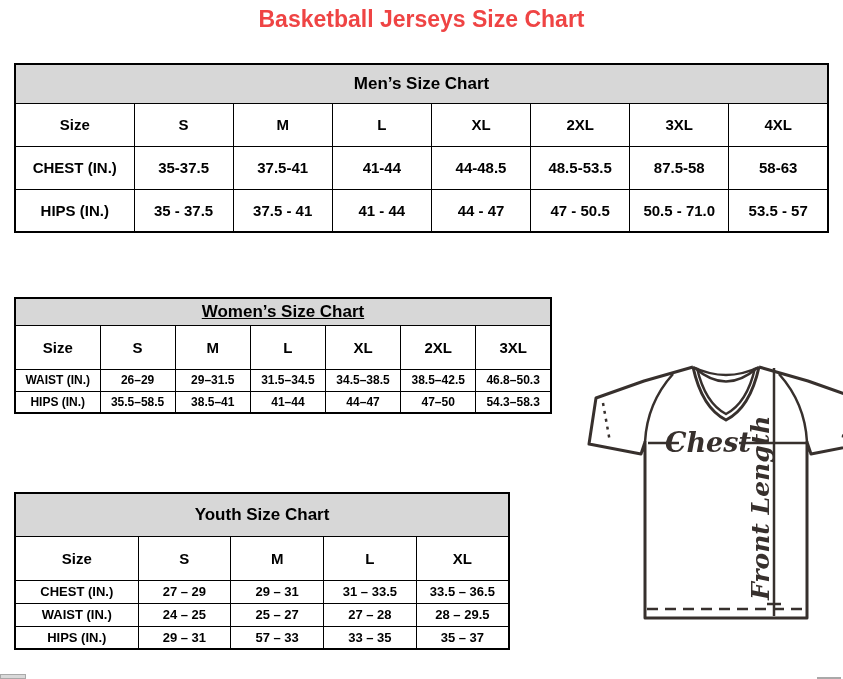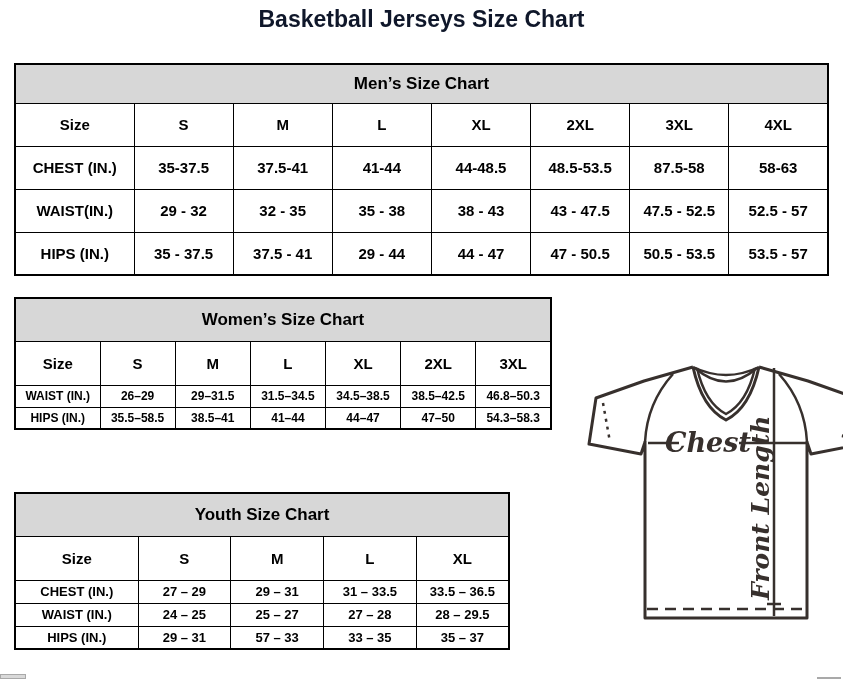--- a/index.html
+++ b/index.html
@@ -5,21 +5,21 @@
   * { box-sizing: border-box; margin: 0; padding: 0; }
   html, body {
     width: 843px; height: 679px;
     background: #ffffff;
     font-family: "Liberation Sans", sans-serif;
     overflow: hidden;
     position: relative;
   }
   .page-title {
     position: absolute; top: 6px; left: 0; width: 843px;
-    text-align: center; font-size: 23px; font-weight: bold; color: #0f172a;
+    text-align: center; font-size: 23px; font-weight: bold; color: #ef4444;
   }
   .size-table {
     position: absolute;
     border-collapse: collapse;
     table-layout: fixed;
     border: 2px solid var(--table-border, #000);
   }
   .size-table th, .size-table td {
     border: 1px solid var(--table-border, #000);
     text-align: center; vertical-align: middle;
@@ -31,21 +31,21 @@
     font-size: 17px;
   }
   
   #mens-table { left: 14px; top: 63px; width: 815px; }
   #mens-table tr.cap th { height: 39px; }
   #mens-table tr.hdr th { height: 43px; font-size: 15px; }
   #mens-table tr.datarow td { height: 43px; font-size: 15px; }
   #mens-table td.rowlabel { font-size: 14px; }
   
   #womens-table { left: 14px; top: 297px; width: 538px; }
-  #womens-table tr.cap th { height: 43px; }
+  #womens-table tr.cap th { height: 27px; text-decoration: underline; }
   #womens-table tr.hdr th { height: 44px; font-size: 15px; }
   #womens-table tr.datarow td { height: 22px; font-size: 12px; }
   #womens-table td.rowlabel { font-size: 11px; }
   
   #youth-table { left: 14px; top: 492px; width: 496px; }
   #youth-table tr.cap th { height: 43px; }
   #youth-table tr.hdr th { height: 44px; font-size: 15px; }
   #youth-table tr.datarow td { height: 23px; font-size: 13px; }
   #youth-table td.rowlabel { font-size: 11px; }
   
@@ -100,37 +100,27 @@
         <td class="rowlabel">CHEST (IN.)</td>
         <td>35-37.5</td>
         <td>37.5-41</td>
         <td>41-44</td>
         <td>44-48.5</td>
         <td>48.5-53.5</td>
         <td>87.5-58</td>
         <td>58-63</td>
       </tr>
       <tr class="datarow">
-        <td class="rowlabel">WAIST(IN.)</td>
-        <td>29 - 32</td>
-        <td>32 - 35</td>
-        <td>35 - 38</td>
-        <td>38 - 43</td>
-        <td>43 - 47.5</td>
-        <td>47.5 - 52.5</td>
-        <td>52.5 - 57</td>
-      </tr>
-      <tr class="datarow">
         <td class="rowlabel">HIPS (IN.)</td>
         <td>35 - 37.5</td>
         <td>37.5 - 41</td>
-        <td>29 - 44</td>
+        <td>41 - 44</td>
         <td>44 - 47</td>
         <td>47 - 50.5</td>
-        <td>50.5 - 53.5</td>
+        <td>50.5 - 71.0</td>
         <td>53.5 - 57</td>
       </tr>
     </tbody>
   </table>
 
 <table id="womens-table" class="size-table">
     <colgroup>
       <col style="width:85px">
       <col>
       <col>

